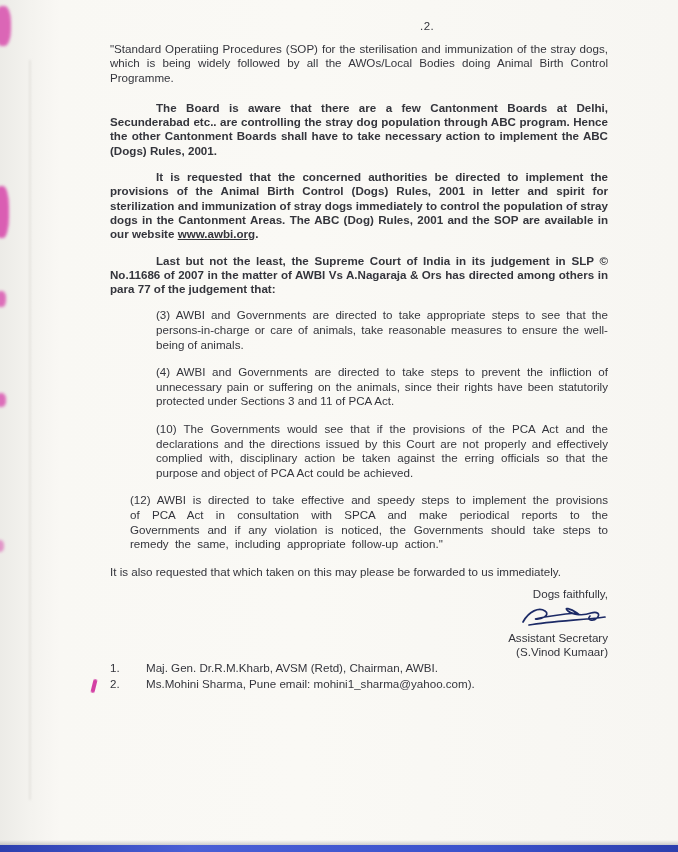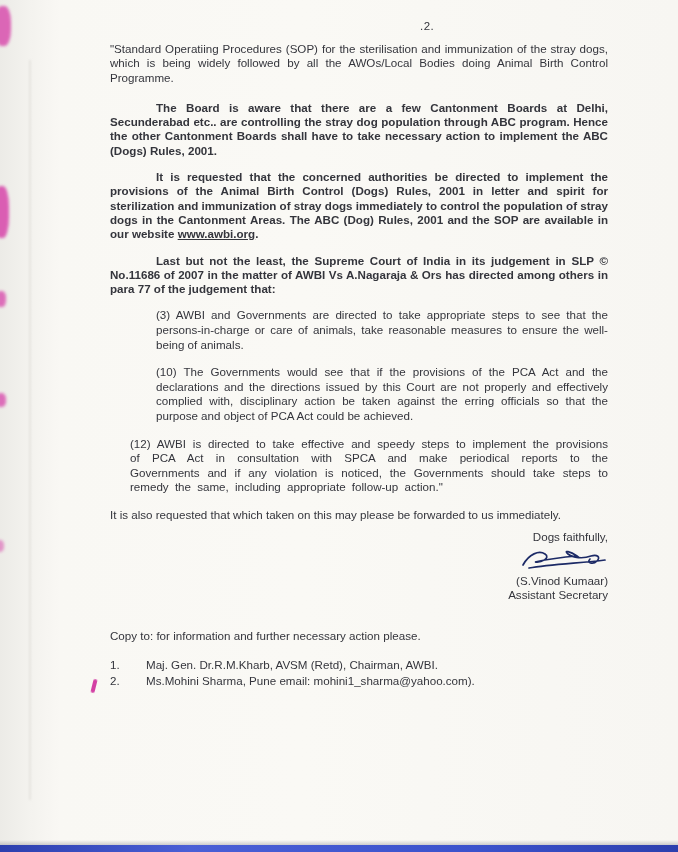--- a/index.html
+++ b/index.html
@@ -78,37 +78,37 @@
     <p class="para">"Standard Operatiing Procedures (SOP) for the sterilisation and immunization of the stray dogs, which is being widely followed by all the AWOs/Local Bodies doing Animal Birth Control Programme.</p>
 
 
     <p class="para tight indent">The Board is aware that there are a few Cantonment Boards at Delhi, Secunderabad etc.. are controlling the stray dog population through ABC program. Hence the other Cantonment Boards shall have to take necessary action to implement the ABC (Dogs) Rules, 2001.</p>
 
     <p class="para tight indent"><span>It is requested that the concerned authorities be directed to implement the provisions of the Animal Birth Control (Dogs) Rules, 2001 in letter and spirit for sterilization and immunization of stray dogs immediately to control the population of stray dogs in the Cantonment Areas. The ABC (Dog) Rules, 2001 and the SOP are available in our website </span><span class="weblink">www.awbi.org</span><span>.</span></p>
 
     <p class="para tight indent">Last but not the least, the Supreme Court of India in its judgement in SLP © No.11686 of 2007 in the matter of AWBI Vs A.Nagaraja &amp; Ors has directed among others in para 77 of the judgement that:</p>
 
     <p class="quote">(3) AWBI and Governments are directed to take appropriate steps to see that the persons-in-charge or care of animals, take reasonable measures to ensure the well-being of animals.</p>
+    <p class="quote">(4) AWBI and Governments are directed to take steps to prevent the infliction of unnecessary pain or suffering on the animals, since their rights have been statutorily protected under Sections 3 and 11 of PCA Act.</p>
     <p class="quote">(10) The Governments would see that if the provisions of the PCA Act and the declarations and the directions issued by this Court are not properly and effectively complied with, disciplinary action be taken against the erring officials so that the purpose and object of PCA Act could be achieved.</p>
     <p class="quote loose">(12) AWBI is directed to take effective and speedy steps to implement the provisions of PCA Act in consultation with SPCA and make periodical reports to the Governments and if any violation is noticed, the Governments should take steps to remedy the same, including appropriate follow-up action."</p>
 
     <p class="para closing">It is also requested that which taken on this may please be forwarded to us immediately.</p>
 
     <div class="signature-block">
       <div>Dogs faithfully,</div>
       <svg class="sig-svg" width="88" height="26" viewBox="0 0 88 26">
         <path d="M3 18 C9 7, 19 3, 25 7 C31 11, 21 16, 15 15 C29 12, 45 10, 57 9
                  C50 4, 43 3, 48 7 C53 11, 63 12, 71 9 C77 7, 81 10, 77 14 C73 18, 66 16, 70 12
                  M9 21 C30 17, 62 16, 85 13" stroke="#1c2a66" stroke-width="1.7" fill="none" stroke-linecap="round"></path>
       </svg>
+      <div>Assistant Secretary</div>
       <div>(S.Vinod Kumaar)</div>
-      <div>Assistant Secretary</div>
     </div>
 
-    <p class="copy-heading">Copy to: for information and further necessary action please.</p>
 
     <div class="copy-item">
       <span class="num">1.</span>
       <span>Maj. Gen. Dr.R.M.Kharb, AVSM (Retd), Chairman, AWBI.</span>
     </div>
     <div class="copy-item">
       <span class="num">2.</span>
       <span>Ms.Mohini Sharma, Pune email: mohini1_sharma@yahoo.com).</span>
     </div>
 

